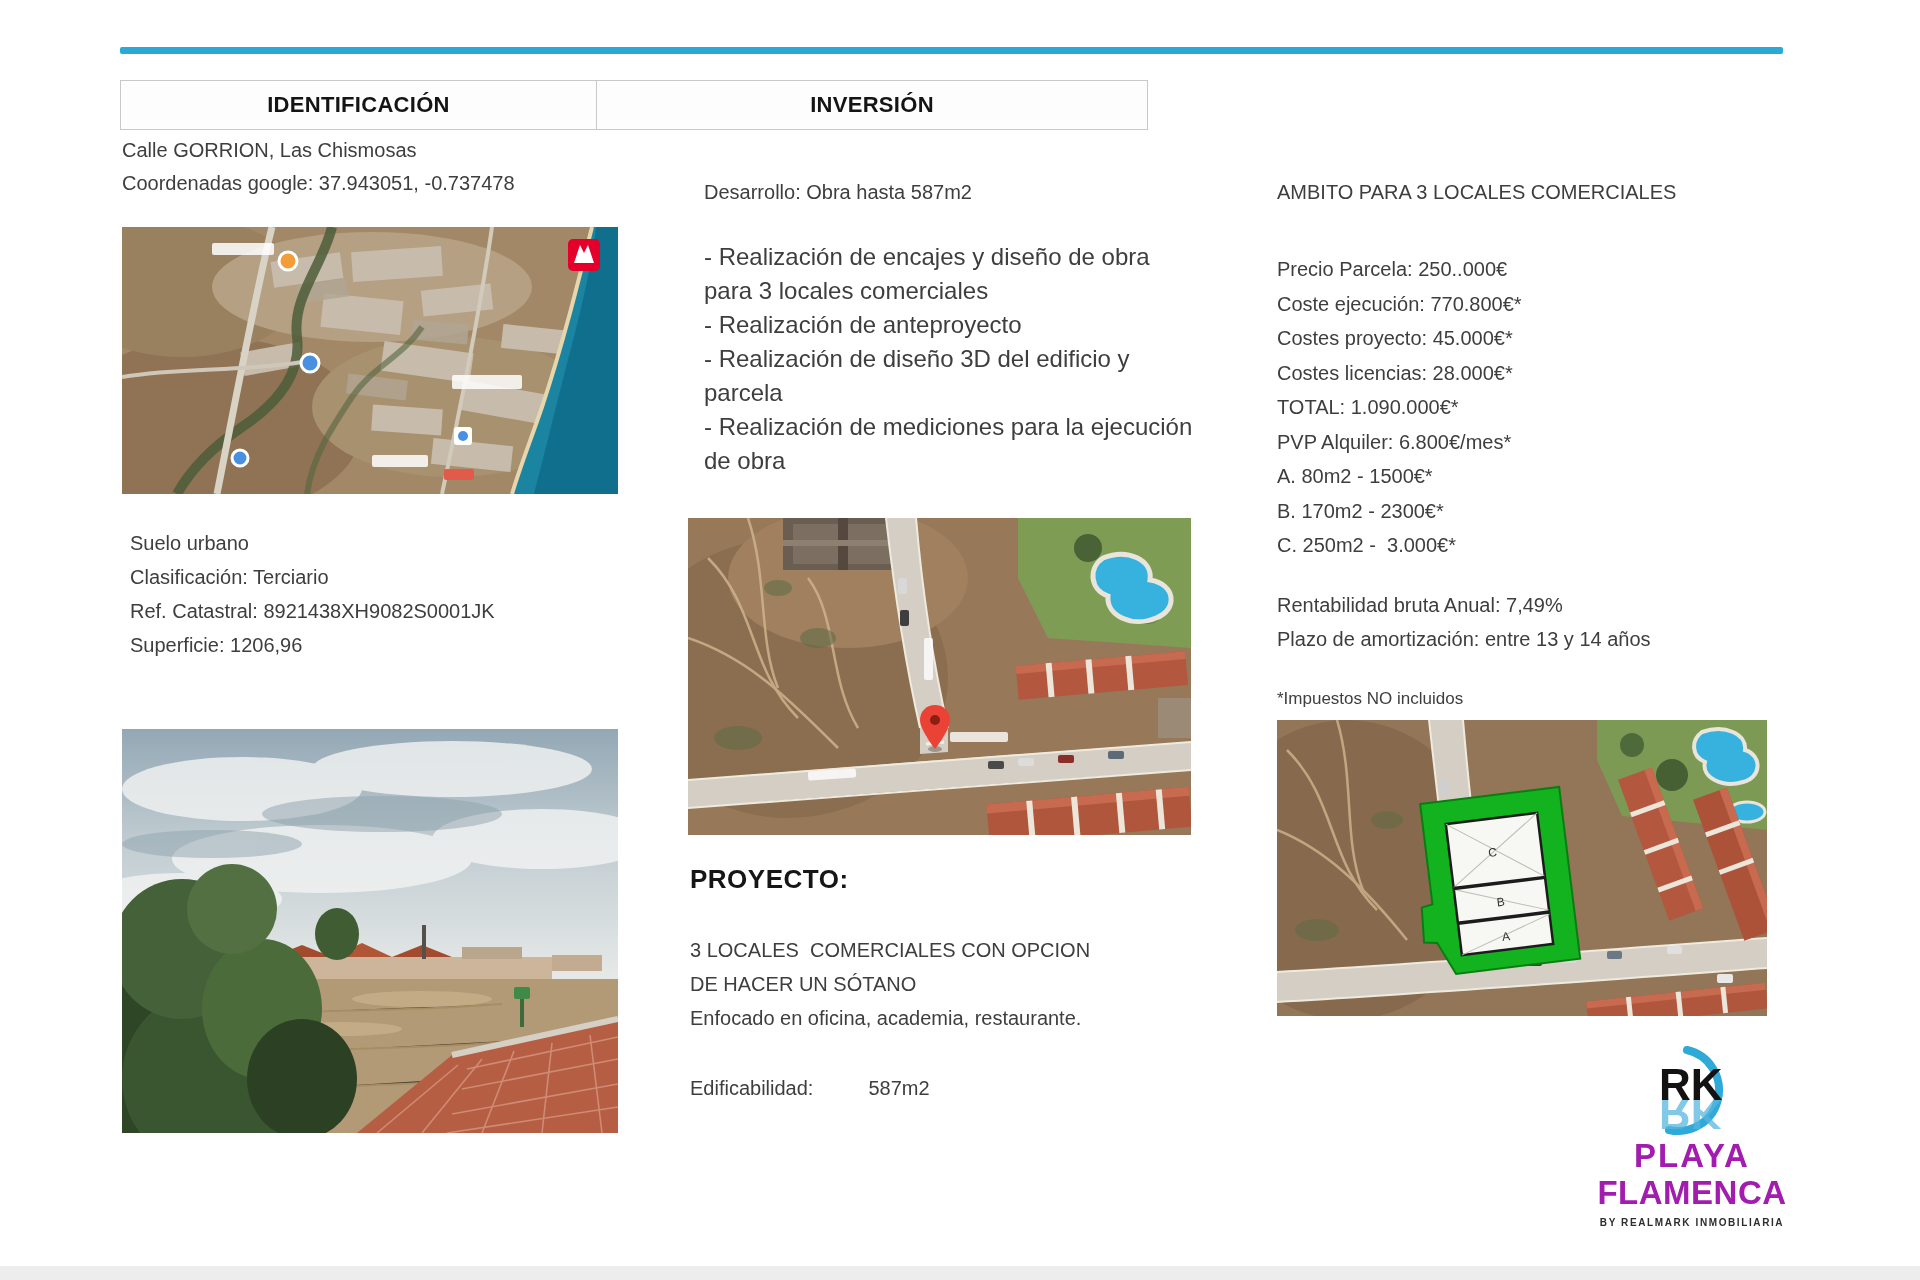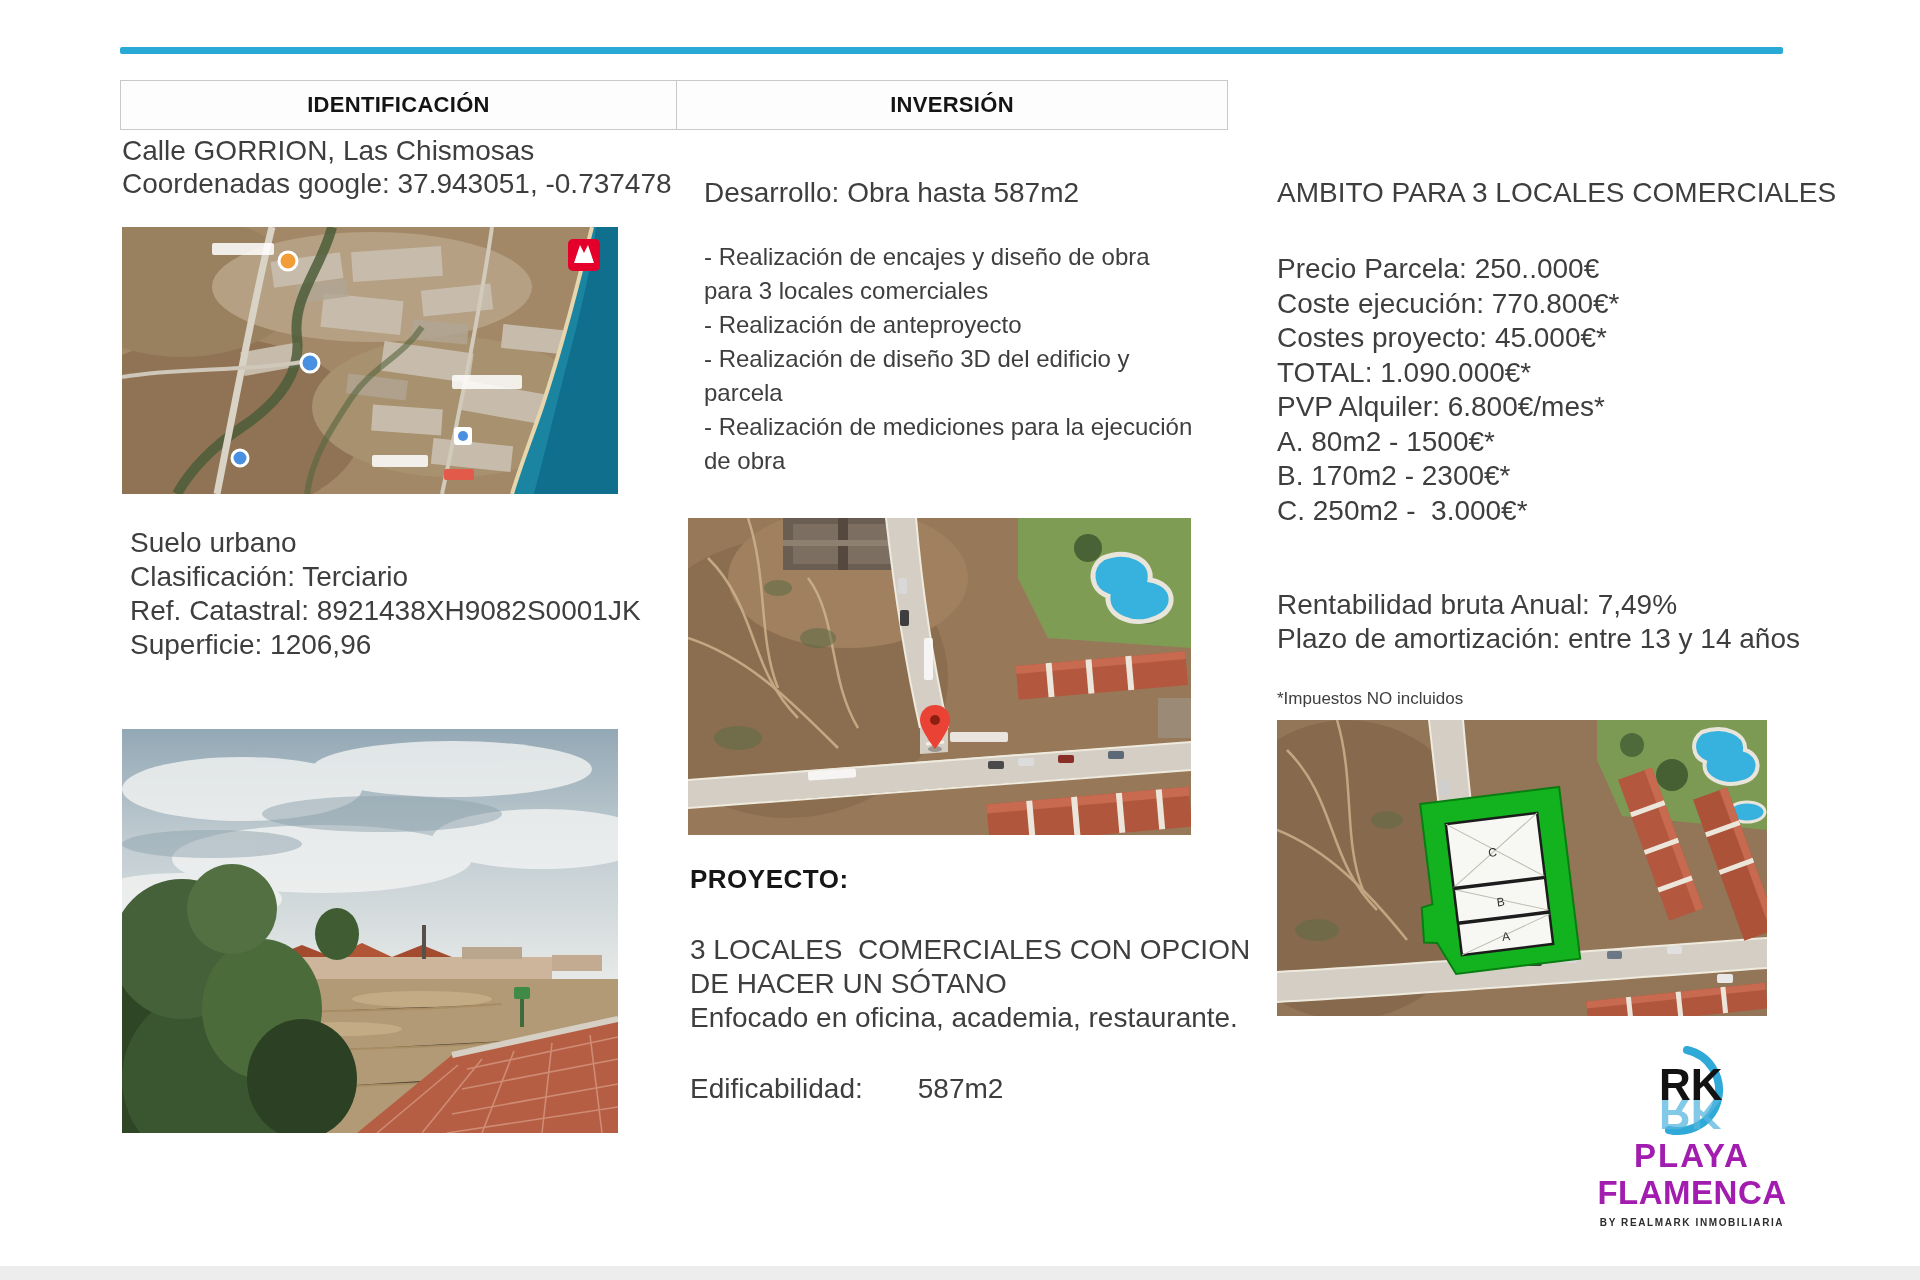--- a/index.html
+++ b/index.html
@@ -7,23 +7,23 @@
        font-family:"Liberation Sans","DejaVu Sans",sans-serif;color:#3d3d3d;}
   .abs{position:absolute;}
   .txt{white-space:pre-wrap;}
   
   .accent{left:120px;top:47px;width:1663px;height:7px;background:#29a9d6;border-radius:2px;}
   
   .hdr{left:120px;top:80px;width:1663px;height:50px;display:flex;}
   .hdr .cell{box-sizing:border-box;border:1px solid #c9c9c9;background:#fdfdfd;
              display:flex;align-items:center;justify-content:center;
              font-size:22px;font-weight:700;color:#141414;letter-spacing:.3px;}
-  .hdr .c1{width:557px;} .hdr .c2{width:555px;margin-left:-1px;} .hdr .c3{width:552px;margin-left:-1px;}
+  .hdr .c1{width:477px;} .hdr .c2{width:555px;margin-left:-1px;} .hdr .c3{width:552px;margin-left:-1px;}
   
-  .body-line{font-size:28px;line-height:33px;color:#3e3e3e;}
+  .body-line{font-size:20px;line-height:33px;color:#3e3e3e;}
   .lh34{line-height:34px;}
   p.bullet{margin:0;font-size:24px;line-height:34px;color:#3e3e3e;}
   .small-note{font-size:17px;font-weight:500;color:#3e3e3e;margin-top:31px;}
   .img-frame{overflow:hidden;}
   .img-frame svg{display:block;}
   
   .logo{width:190px;text-align:center;}
   .logo .nm{font-weight:700;color:#a21caf;}
   .logo .playa{font-size:33px;line-height:36px;letter-spacing:2px;}
   .logo .flamenca{font-size:33px;line-height:38px;letter-spacing:0.5px;}
@@ -296,20 +296,21 @@
   <span class="body-line txt">Edificabilidad:</span>
   <span class="body-line txt">587m2</span>
 </div>
 
 <div class="abs body-line txt" style="left:1277px;top:176px;">AMBITO PARA 3 LOCALES COMERCIALES</div>
 
 <div class="abs" style="left:1277px;top:252px;">
   <div class="body-line txt" style="line-height:34.5px">Precio Parcela: 250..000€</div>
   <div class="body-line txt" style="line-height:34.5px">Coste ejecución: 770.800€*</div>
   <div class="body-line txt" style="line-height:34.5px">Costes proyecto: 45.000€*</div>
+  <div class="body-line txt" style="line-height:34.5px">Costes licencias: 28.000€*</div>
   <div class="body-line txt" style="line-height:34.5px">TOTAL: 1.090.000€*</div>
   <div class="body-line txt" style="line-height:34.5px">PVP Alquiler: 6.800€/mes*</div>
   <div class="body-line txt" style="line-height:34.5px">A. 80m2 - 1500€*</div>
   <div class="body-line txt" style="line-height:34.5px">B. 170m2 - 2300€*</div>
   <div class="body-line txt" style="line-height:34.5px">C. 250m2 -  3.000€*</div>
 </div>
 
 <div class="abs body-line lh34 txt" style="left:1277px;top:588px;">Rentabilidad bruta Anual: 7,49%</div>
 <div class="abs body-line lh34 txt" style="left:1277px;top:622px;text-align:center;">Plazo de amortización: entre 13 y 14 años</div>
 <div class="abs small-note txt" style="left:1277px;top:658px;">*Impuestos NO incluidos</div>

